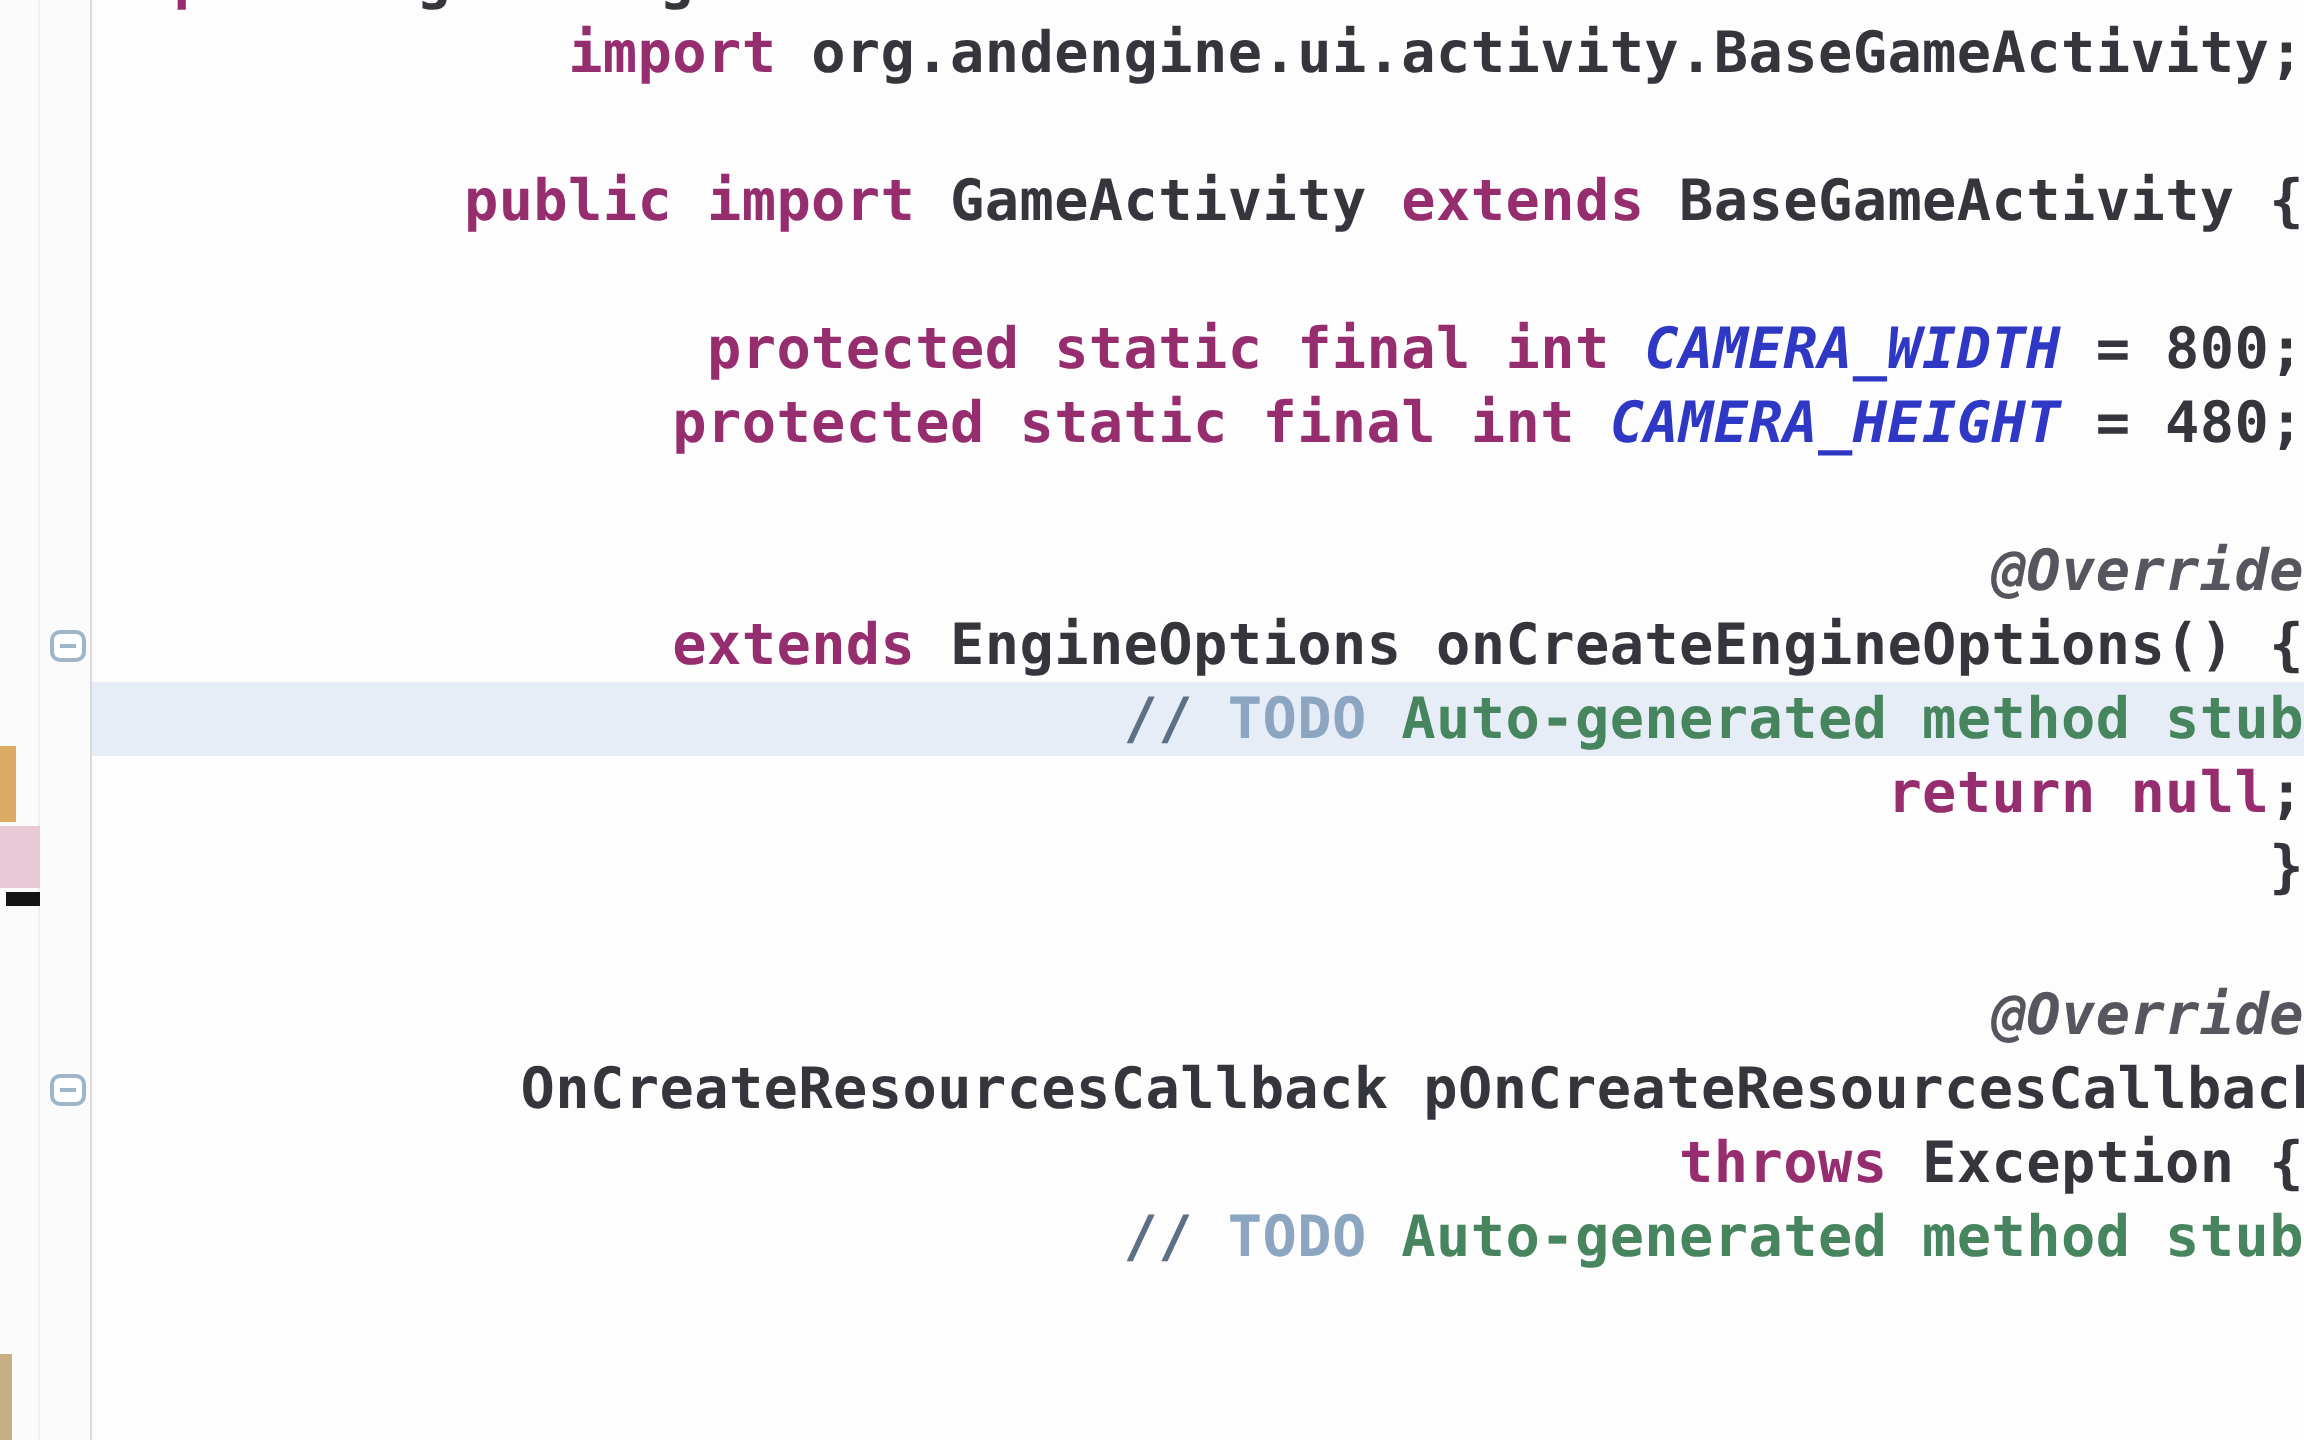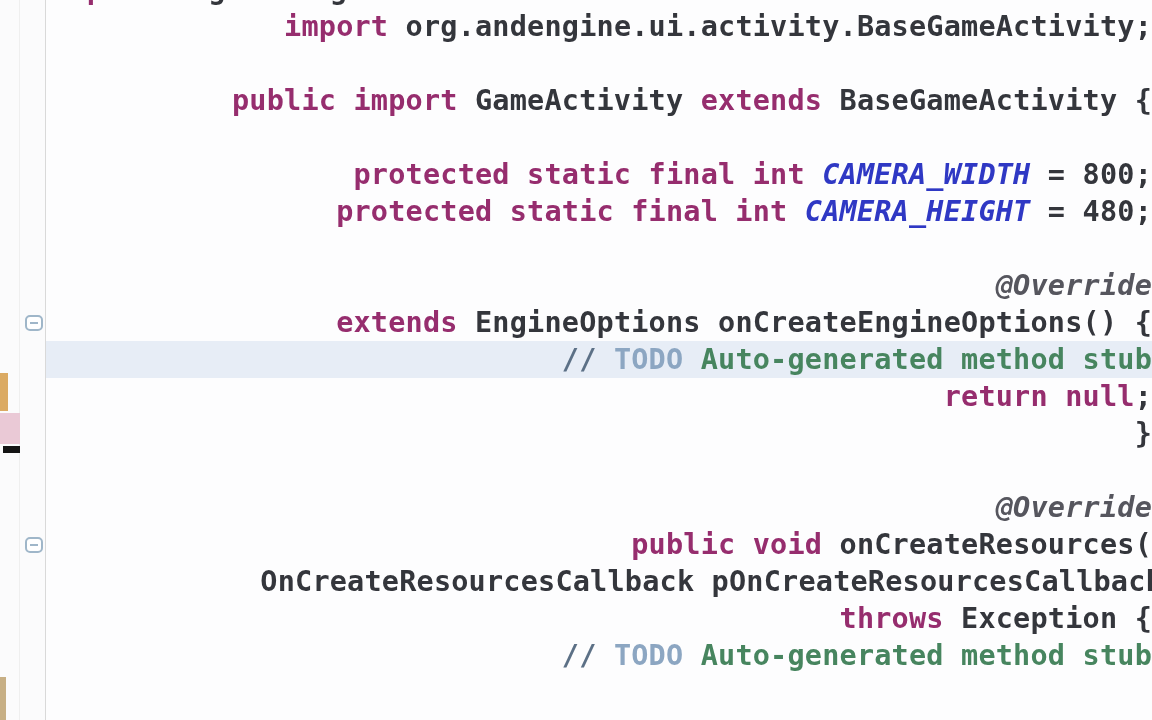--- a/index.html
+++ b/index.html
@@ -77,19 +77,18 @@
         <div class="code-line"><span class="tk-df">    </span><span class="tk-kw">protected static final int </span><span class="tk-sf">CAMERA_WIDTH</span><span class="tk-df"> = 800;</span></div>
         <div class="code-line"><span class="tk-df">    </span><span class="tk-kw">protected static final int </span><span class="tk-sf">CAMERA_HEIGHT</span><span class="tk-df"> = 480;</span></div>
         <div class="code-line"></div>
         <div class="code-line"><span class="tk-df">    </span><span class="tk-an">@Override</span></div>
         <div class="code-line"><span class="tk-df">    </span><span class="tk-kw">extends </span><span class="tk-df">EngineOptions onCreateEngineOptions() {</span></div>
         <div class="code-line hl"><span class="tk-df">        </span><span class="tk-cs">// </span><span class="tk-td">TODO</span><span class="tk-cm"> Auto-generated method stub</span></div>
         <div class="code-line"><span class="tk-df">        </span><span class="tk-kw">return null</span><span class="tk-df">;</span></div>
         <div class="code-line"><span class="tk-df">    }</span></div>
         <div class="code-line"></div>
         <div class="code-line"><span class="tk-df">    </span><span class="tk-an">@Override</span></div>
-        <div class="code-line"><span class="tk-df">    </span><span class="tk-kw">public void </span><span class="tk-df">onCreateResources(</span></div>
         <div class="code-line"><span class="tk-df">            OnCreateResourcesCallback pOnCreateResourcesCallback)</span></div>
         <div class="code-line"><span class="tk-df">            </span><span class="tk-kw">throws </span><span class="tk-df">Exception {</span></div>
         <div class="code-line"><span class="tk-df">        </span><span class="tk-cs">// </span><span class="tk-td">TODO</span><span class="tk-cm"> Auto-generated method stub</span></div>
       </div>
   </div>
 </div>
 
 </body></html>

